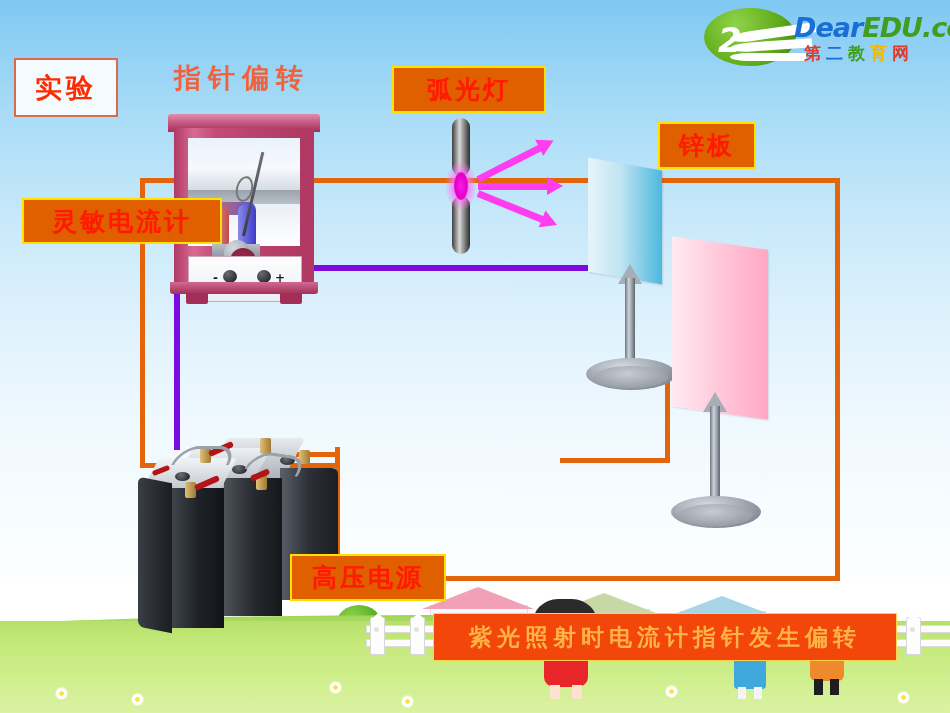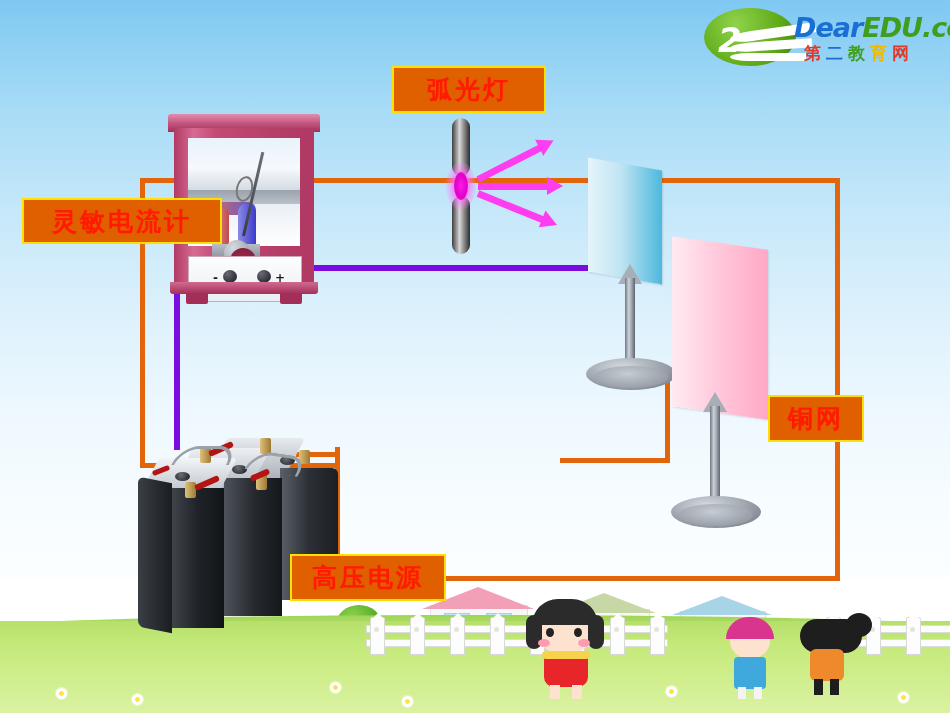--- a/index.html
+++ b/index.html
@@ -360,25 +360,28 @@
     <div style="position:absolute;left:48px;top:14px;width:52px;height:16px;border:3px solid #9aa1a9;
                 border-bottom:none;border-radius:26px 26px 0 0;transform:skewX(-28deg);"></div>
     <div style="position:absolute;left:120px;top:22px;width:52px;height:16px;border:3px solid #9aa1a9;
                 border-bottom:none;border-radius:26px 26px 0 0;transform:skewX(-28deg) rotate(8deg);"></div>
   </div>
 
   <div class="lbl" style="left:392px;top:66px;width:150px;height:43px;font-size:25px;">弧光灯</div>
 
   <div class="lbl" style="left:22px;top:198px;width:196px;height:42px;font-size:25px;">灵敏电流计</div>
 
-
-  <div class="lbl" style="left:768px;top:395px;width:92px;height:43px;font-size:25px;">铜网</div>
+  <div class="lbl" style="left:658px;top:122px;width:94px;height:43px;font-size:25px;">锌板</div>
+
 
   <div class="lbl" style="left:290px;top:554px;width:152px;height:43px;font-size:25px;">高压电源</div>
 
+  <div class="title-box">实验</div>
+  <div class="plain-title">指针偏转</div>
+  <div class="caption">紫光照射时电流计指针发生偏转</div>
 
   <div class="logo">
     <div class="logo-ball">
       <div style="position:absolute;left:14px;top:12px;font-size:34px;font-weight:bold;color:#ffffff;
                   font-style:italic;">2</div>
       <div style="position:absolute;left:26px;top:20px;width:86px;height:10px;background:#ffffff;
                   border-radius:50%/100% 0 0 100%;transform:rotate(-8deg);"></div>
       <div style="position:absolute;left:26px;top:33px;width:82px;height:9px;background:#ffffff;
                   border-radius:50%/100% 0 0 100%;transform:rotate(-4deg);"></div>
       <div style="position:absolute;left:26px;top:45px;width:76px;height:8px;background:#ffffff;

